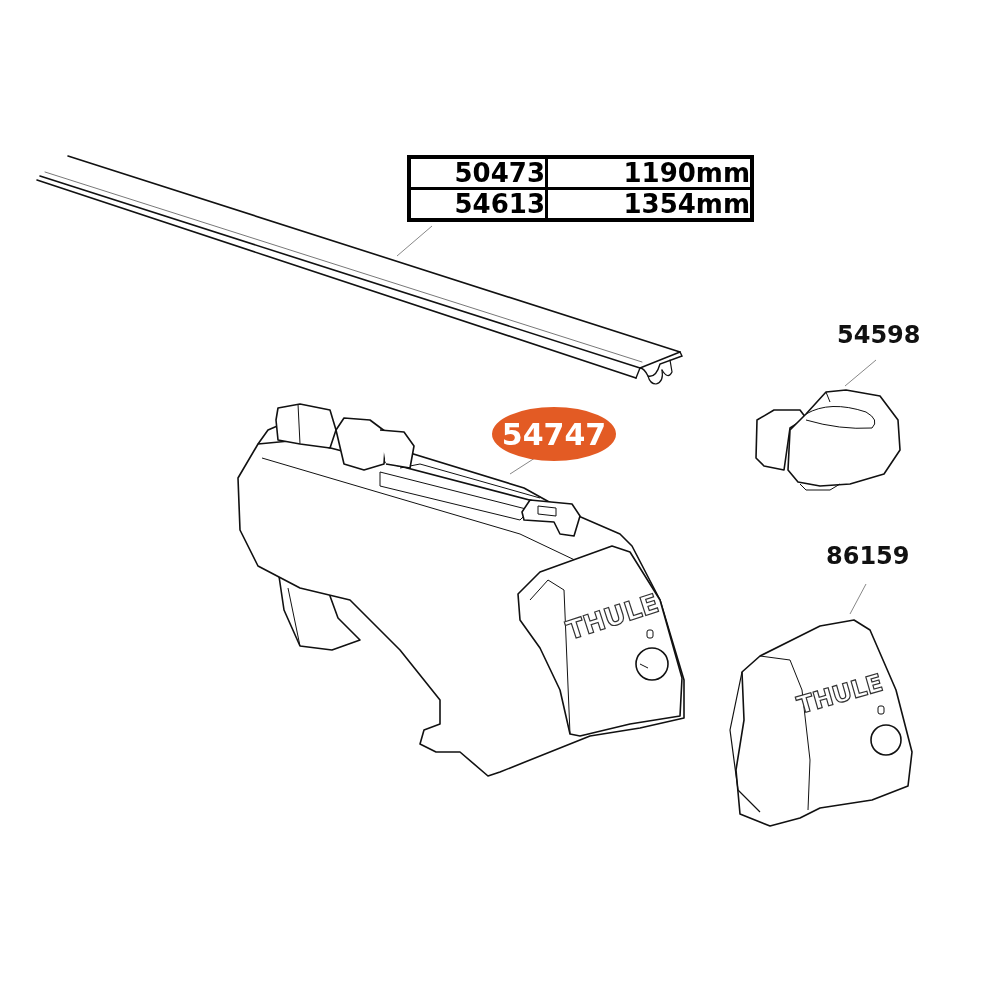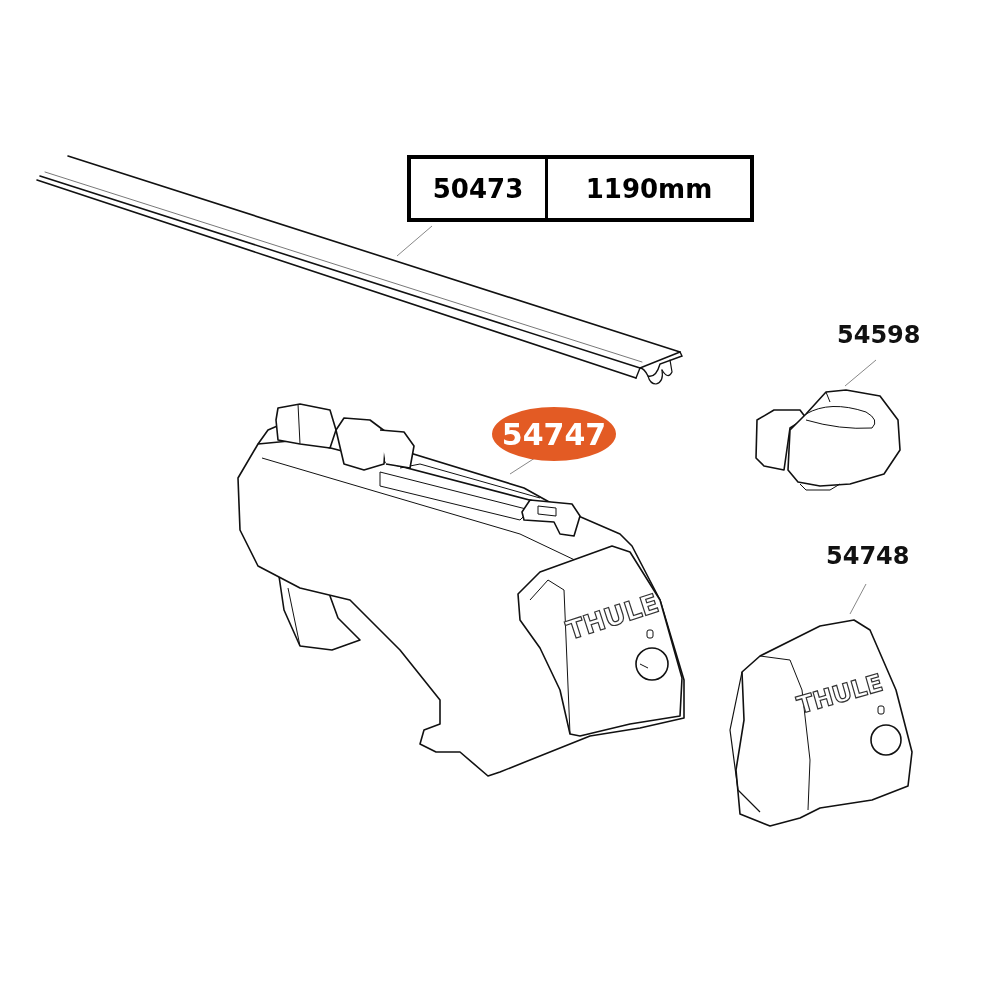--- a/index.html
+++ b/index.html
@@ -3,21 +3,21 @@
 <meta charset="utf-8">
 <style>
   html, body { margin: 0; padding: 0; background: #ffffff; }
   body { width: 1000px; height: 1000px; position: relative; overflow: hidden;
          font-family: "Liberation Sans", "DejaVu Sans", sans-serif; }
   svg.art { position: absolute; left: 0; top: 0; }
   .lbl { position: absolute; font-weight: bold; font-size: 24px; color: #111;
          font-family: "DejaVu Sans", sans-serif; letter-spacing: 0px; line-height: 1; }
   .spec-table { position: absolute; left: 407px; top: 155px; width: 347px; height: 67px;
                 border: 4px solid #000; box-sizing: border-box; border-collapse: collapse; }
-  .spec-table td { border: 3px solid #000; font-weight: bold; font-size: 26px; text-align: center;
+  .spec-table td { border: 3px solid #000; font-weight: bold; font-size: 26px; text-align: right;
                    padding: 0; height: 28px; line-height: 28px; font-family: "DejaVu Sans", sans-serif; }
   .spec-table td.pn { width: 134px; }
   .badge { position: absolute; left: 492px; top: 407px; width: 124px; height: 54px;
            background: #e35b24; border-radius: 50%; display: flex; align-items: center;
            justify-content: center; font-weight: bold; font-size: 30px; color: #ffffff;
            font-family: "DejaVu Sans", sans-serif; }
   .thule { font-family: "DejaVu Sans", sans-serif; font-weight: bold; fill: #fff; stroke: #333; stroke-width: 1.2; }
 </style>
 </head>
 <body>
@@ -86,18 +86,22 @@
   <text class="thule" x="800" y="714" font-size="24" transform="rotate(-16 800 714)">THULE</text>
   <line x1="850" y1="614" x2="866" y2="584" stroke="#888" stroke-width="1"></line>
 </svg>
 
 <table class="spec-table">
   <tbody>
       <tr>
     <td class="pn">50473</td>
     <td>1190mm</td>
   </tr>
+  <tr>
+    <td class="pn">54613</td>
+    <td>1354mm</td>
+  </tr>
 </tbody>
   </table>
 
 <div class="badge">54747</div>
 <div class="lbl" style="left:837px; top:323px;">54598</div>
-<div class="lbl" style="left:826px; top:544px;">54748</div>
+<div class="lbl" style="left:826px; top:544px;">86159</div>
 
 </body></html>

